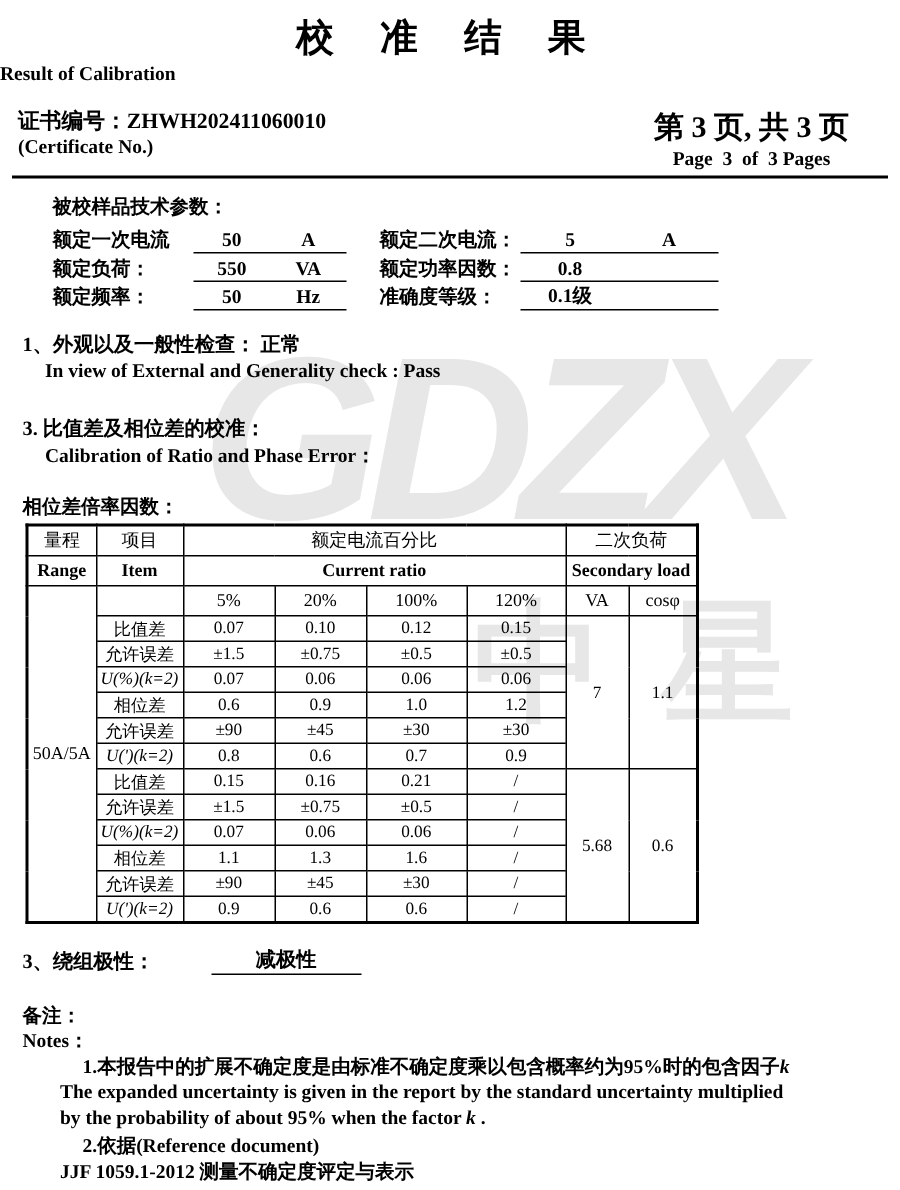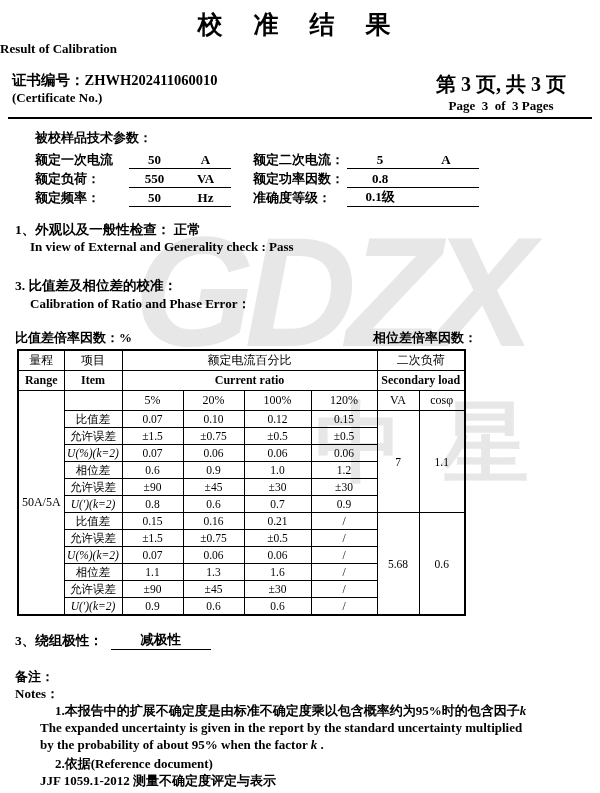--- a/index.html
+++ b/index.html
@@ -53,21 +53,21 @@
     font-size:13px;font-weight:bold;}
   table.cal{border-collapse:collapse;margin-left:17px;width:447px;table-layout:fixed;background:transparent;padding-left:14px;}
   table.cal td{border:1px solid #000;text-align:center;padding:0 1px;font-size:11.5px;height:16px;
     overflow:hidden;white-space:nowrap;}
   table.cal{border:2px solid #000;}
   table.cal tr.hd td{height:19px;font-size:12px;}
   table.cal tr.hd-en td{font-weight:bold;}
   td.it{font-style:italic;}
   
   .s3{margin-top:16px;}
-  .pol-line{display:flex;align-items:flex-end;}
+  .pol-line{display:flex;align-items:flex-end;gap:30px;}
   .pol-val{display:inline-block;width:100px;text-align:center;border-bottom:1.5px solid #000;margin-left:8px;}
   
   .notes{margin-top:18px;font-size:13px;font-weight:bold;}
   .notes .lbl{margin-left:15px;height:17px;}
   .n-line{height:17.5px;}
   .ind1{margin-left:55px;}
   .ind2{margin-left:40px;}
 </style>
 </head>
 <body>
@@ -141,21 +141,20 @@
     <div class="line">1、外观以及一般性检查： 正常</div>
     <div class="line en">In view of External and Generality check : Pass</div>
   </div>
 
   <div class="sec s2">
     <div class="line">3. 比值差及相位差的校准：</div>
     <div class="line en">Calibration of Ratio and Phase Error：</div>
   </div>
 
   <div class="factors">
-    <span>比值差倍率因数：%</span>
     <span>相位差倍率因数：</span>
   </div>
 
   <table class="cal">
     <colgroup>
       <col style="width:46px">
         <col style="width:58px">
         <col style="width:61px">
         <col style="width:61px">
       <col style="width:67px">

